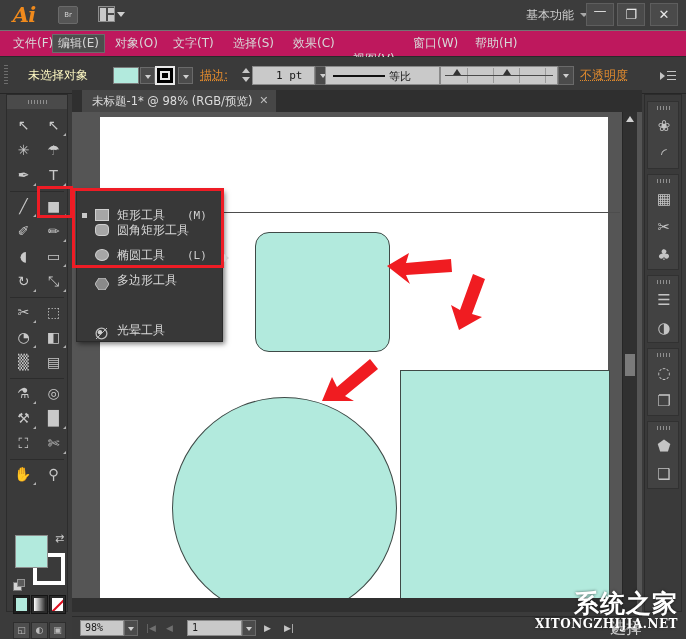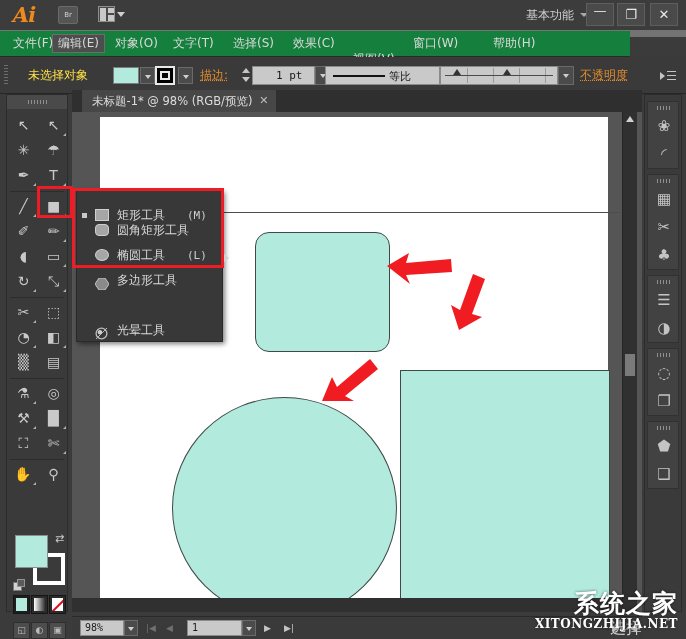--- a/index.html
+++ b/index.html
@@ -113,22 +113,22 @@
   }
   .wmin { right: 72px; }
   .wmax { right: 41px; }
   .wclose { right: 8px; }
   .wmin span { position: relative; top: -4px; }
 
   
   .menubar {
     position: absolute;
     left: 0; top: 31px;
-    width: 630px; height: 25px;
-    background: #15803d;
+    width: 686px; height: 25px;
+    background: #be185d;
     border-bottom: 1px solid #2a2a2a;
   }
   .menu-item {
     position: absolute;
     top: 3px;
     height: 19px;
     line-height: 19px;
     padding: 0 5px;
     font-size: 12px;
     color: #d8d8d8;
@@ -152,21 +152,21 @@
   .grip {
     position: absolute;
     left: 4px; top: 8px;
     width: 4px; height: 20px;
     background-image: repeating-linear-gradient(to bottom, #6d6d6d 0 1px, transparent 1px 3px);
   }
   .ctrl-label {
     position: absolute;
     top: 10px;
     font-size: 12px;
-    color: #fde047;
+    color: #fef9c3;
     white-space: nowrap;
   }
   .ctrl-label.orange { color: #e08a2e; text-decoration: underline; text-decoration-style: dotted; }
   .swatch-fill {
     position: absolute;
     left: 113px; top: 10px;
     width: 26px; height: 17px;
     background: #b2eadd;
     border: 1px solid #7c7c7c;
     box-sizing: border-box;
@@ -767,21 +767,21 @@
 
   <div class="menubar" id="menubar">
       <div class="menu-item" style="left: 8px;">文件(F)</div>
       <div class="menu-item active" style="left: 52px;">编辑(E)</div>
       <div class="menu-item" style="left: 110px;">对象(O)</div>
       <div class="menu-item" style="left: 168px;">文字(T)</div>
       <div class="menu-item" style="left: 228px;">选择(S)</div>
       <div class="menu-item" style="left: 288px;">效果(C)</div>
       <div class="menu-item" style="left: 348px; margin-top: 16px;">视图(V)</div>
       <div class="menu-item" style="left: 408px;">窗口(W)</div>
-      <div class="menu-item" style="left: 488px;">帮助(H)</div>
+      <div class="menu-item" style="left: 470px;">帮助(H)</div>
     </div>
 
   <div class="ctrlbar">
     <div class="grip"></div>
     <div class="ctrl-label" style="left:28px">未选择对象</div>
     <div class="swatch-fill"></div>
     <div class="mini-drop" style="left:140px"></div>
     <div class="stroke-swatch">
         <i></i>
       </div>

